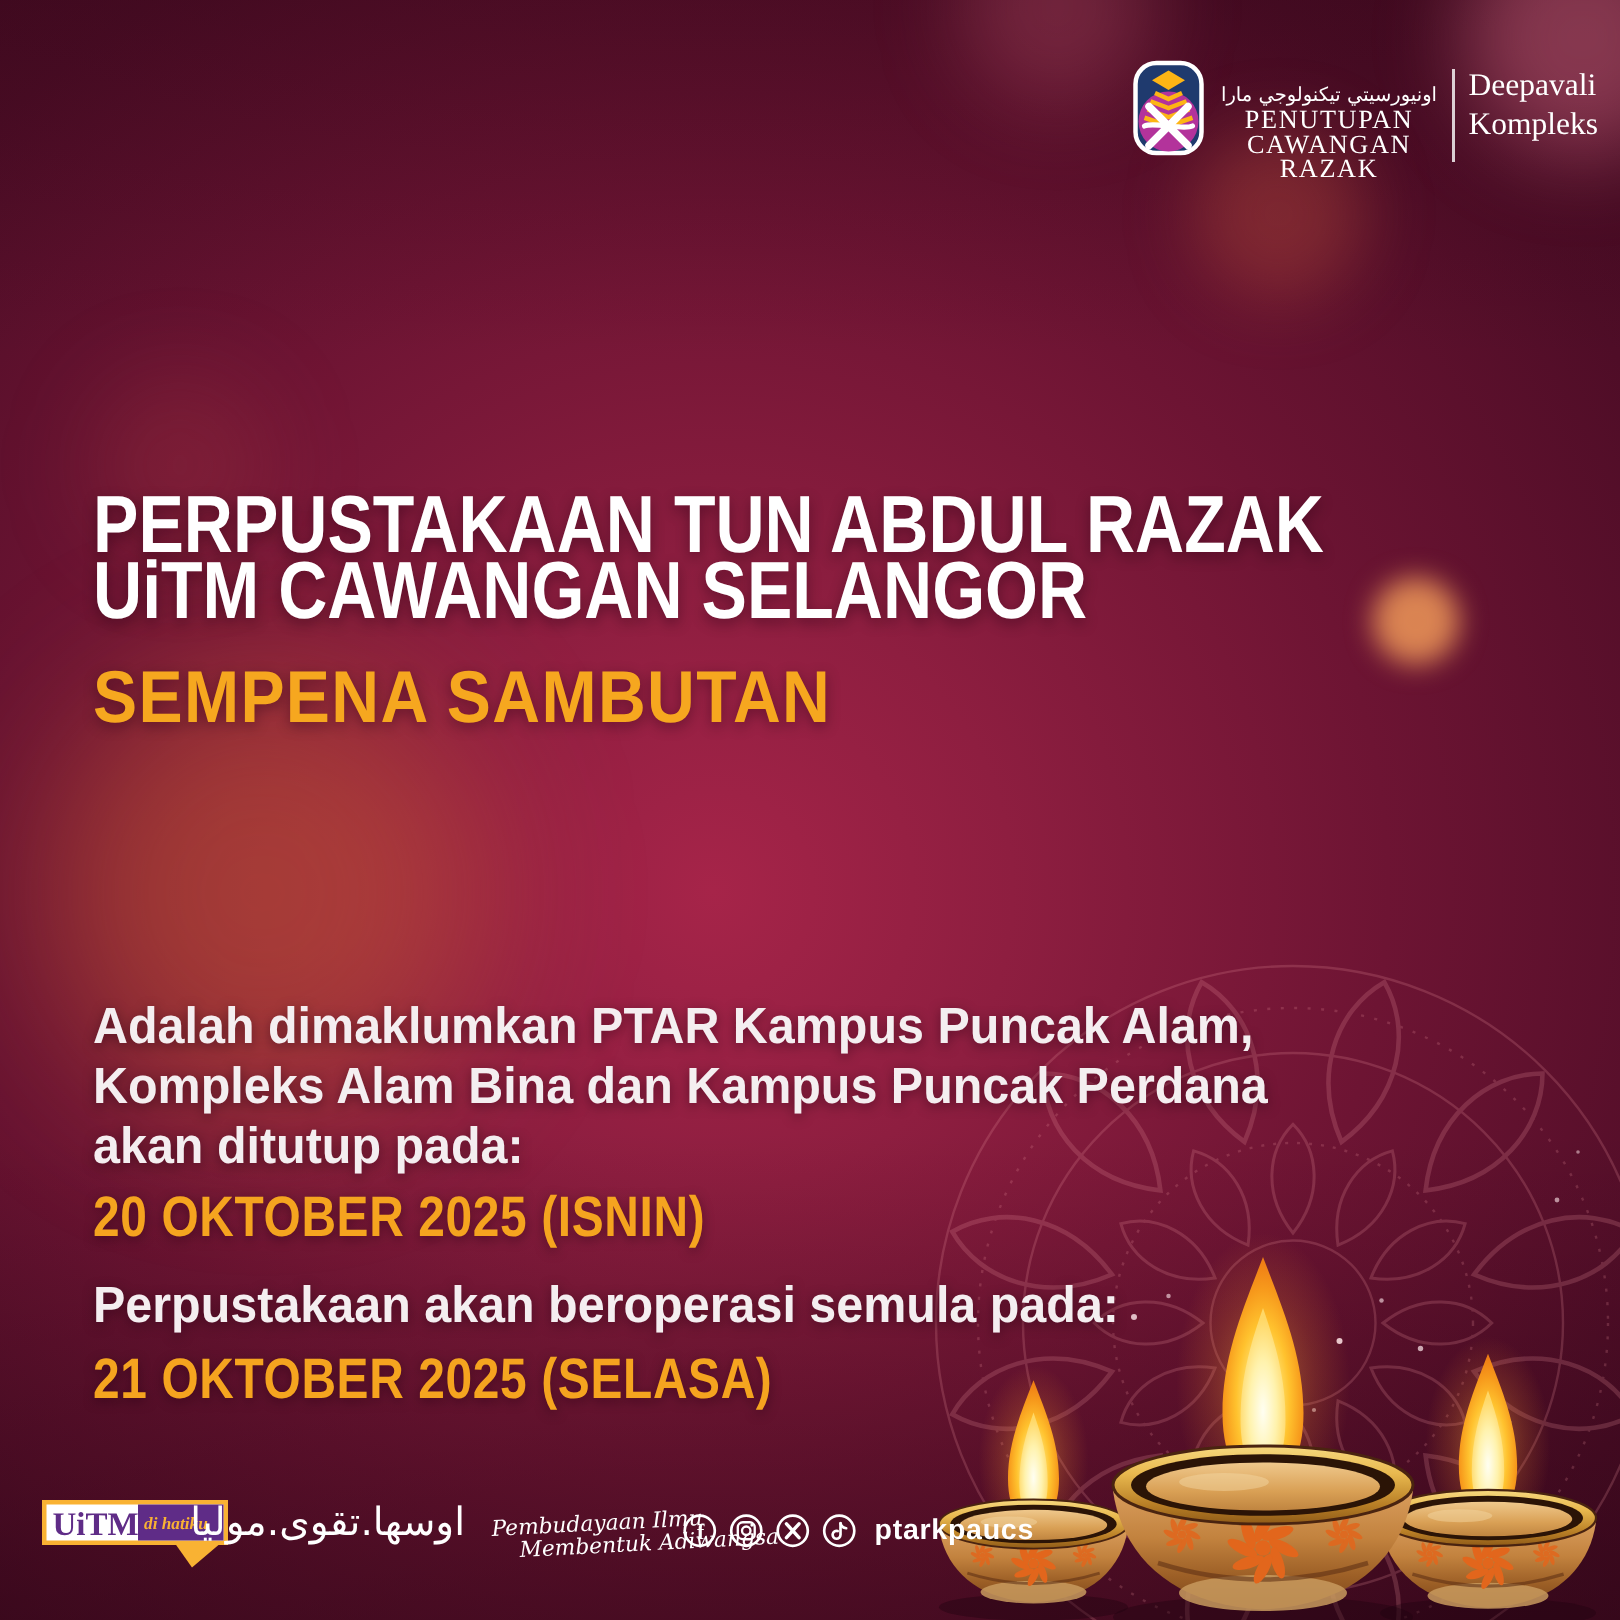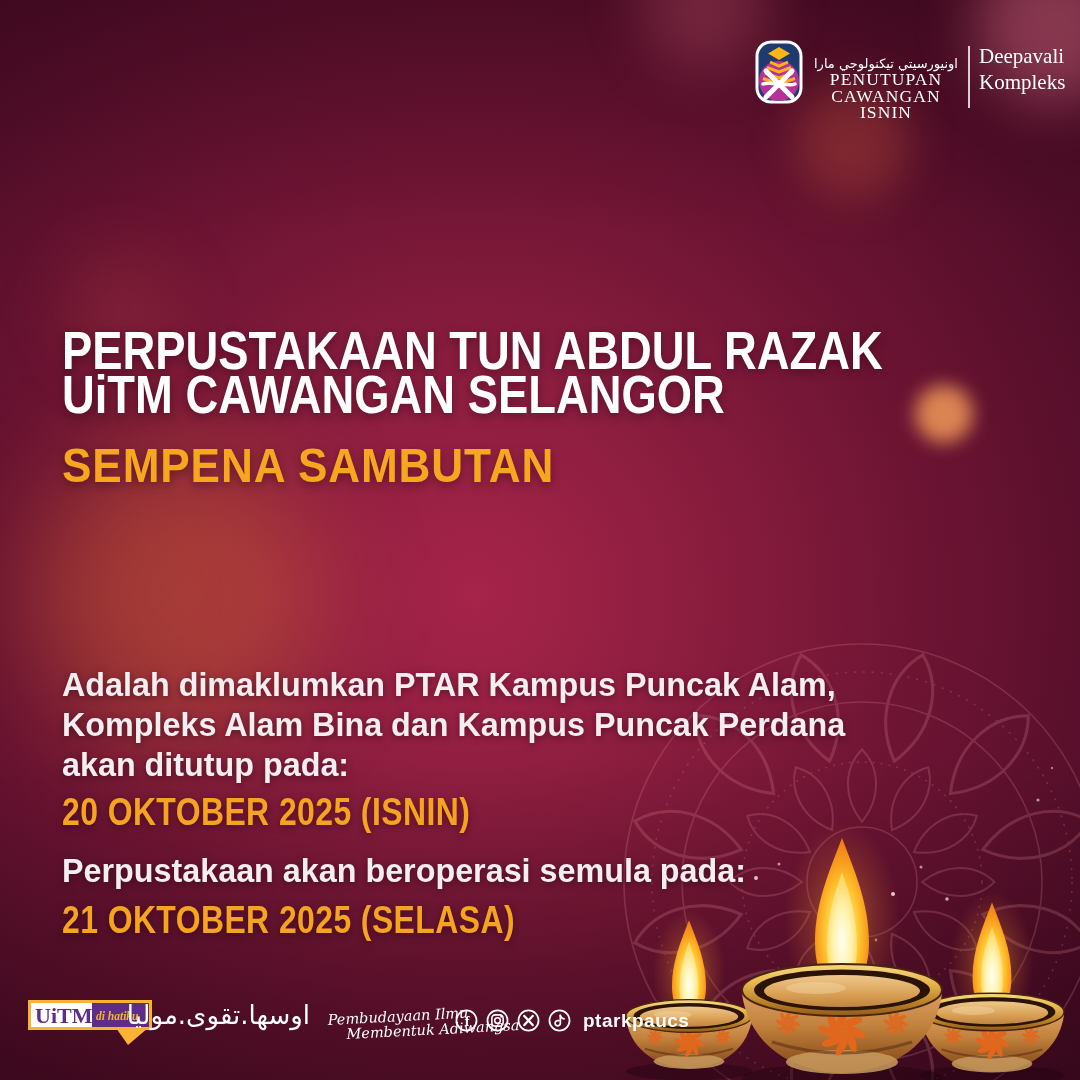--- a/index.html
+++ b/index.html
@@ -248,21 +248,21 @@
       <polyline points="10,33 24,38 38,33" fill="none" stroke="#FDB515" stroke-width="3"></polyline>
       <polyline points="8,38.5 24,44 40,38.5" fill="none" stroke="#FDB515" stroke-width="3"></polyline>
       <path d="M11,57 C17,51 31,37 37,31" stroke="#ffffff" stroke-width="5" stroke-linecap="round" fill="none"></path>
       <path d="M37,57 C31,51 17,37 11,31" stroke="#ffffff" stroke-width="5" stroke-linecap="round" fill="none"></path>
       <path d="M8,44 C14,41 34,47 40,44" stroke="#ffffff" stroke-width="3.4" stroke-linecap="round" fill="none"></path>
     </svg>
     <div class="uni-block">
       <div class="jawi-header">اونيورسيتي تيكنولوجي مارا</div>
       <div class="uni-line">PENUTUPAN</div>
       <div class="uni-line">CAWANGAN</div>
-      <div class="uni-line">ISNIN</div>
+      <div class="uni-line">RAZAK</div>
     </div>
     <div class="brand-divider"></div>
     <div class="branch">
       <div>Deepavali</div>
       <div>Kompleks</div>
     </div>
   </header>
 
   <h1 class="headline">
   </h1>

